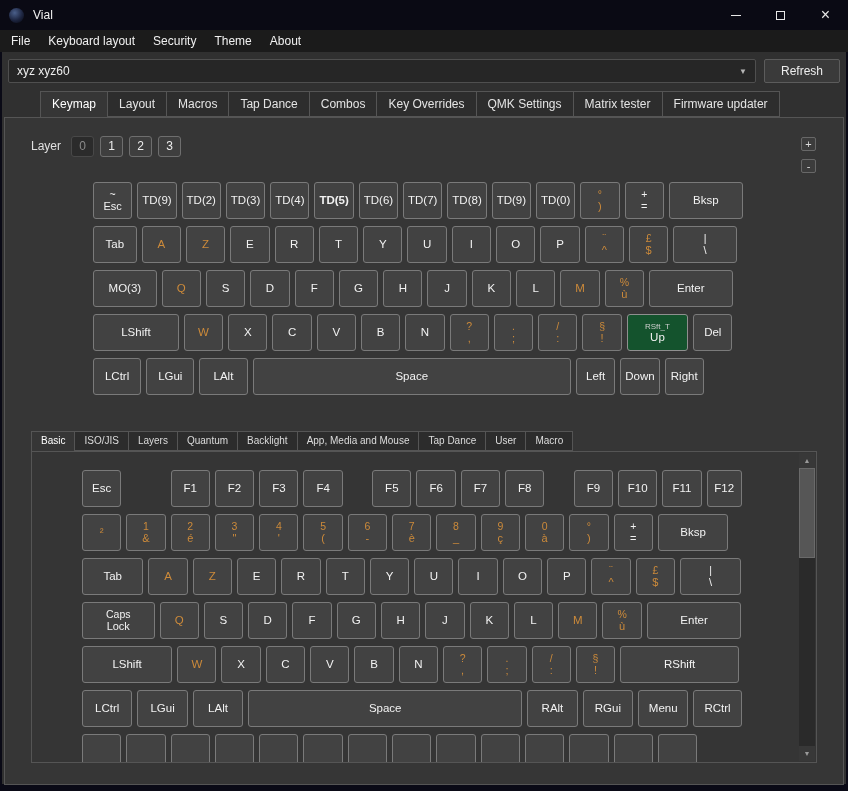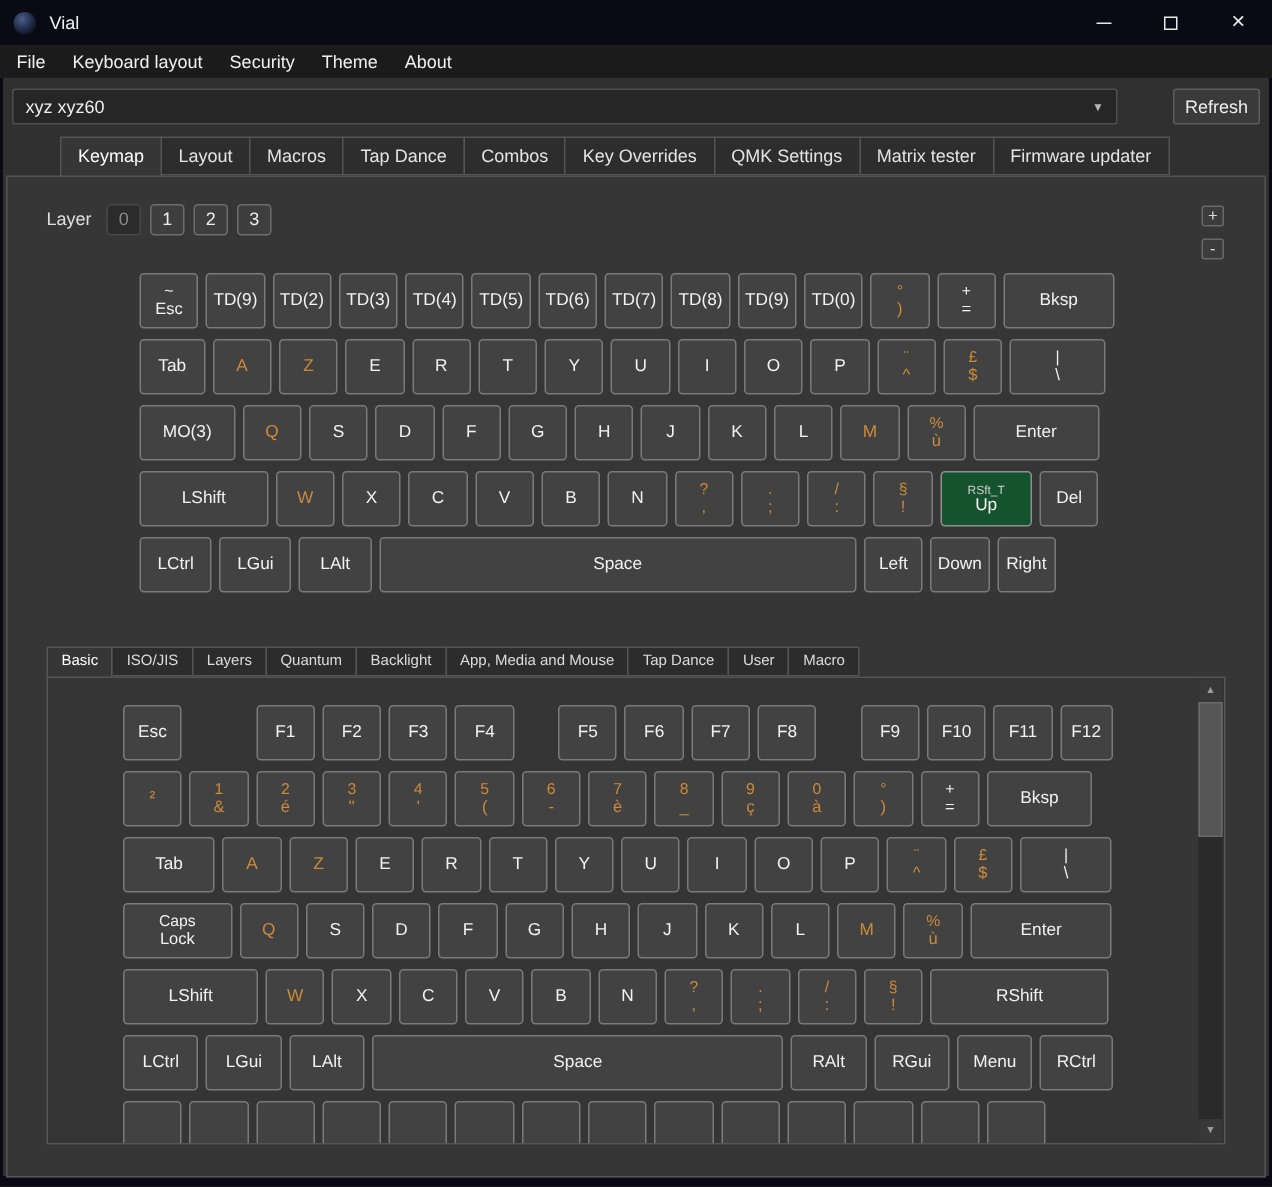--- a/index.html
+++ b/index.html
@@ -22,22 +22,22 @@
   .menubar{height:22px;background:#1b1b1b;display:flex;align-items:stretch;padding-left:2px;}
   .menu-item{padding:0 9px;font-size:12px;color:#f0f0f0;display:flex;align-items:center;}
 
   
   .content{margin:0 2px;background:#303030;height:732px;box-sizing:border-box;}
 
   .device-row{display:flex;align-items:center;padding:7px 6px 0 6px;}
   .combo{flex:1;display:flex;align-items:center;height:24px;box-sizing:border-box;background:#262626;
     border:1px solid #4f4f4f;border-radius:2px;padding:0 8px;color:#eee;font-size:12px;margin-right:8px;}
   .combo-arrow{margin-left:auto;color:#b5b5b5;font-size:8px;}
-  .refresh{width:58px;height:24px;background:#3a3a3a;border:1px solid #5c5c5c;border-radius:2px;
-    color:#eee;font-size:12px;font-family:inherit;margin-left:29px;}
+  .refresh{width:76px;height:24px;background:#3a3a3a;border:1px solid #5c5c5c;border-radius:2px;
+    color:#eee;font-size:12px;font-family:inherit;}
 
   .main-tabs{display:flex;margin:8px 0 0 2px;position:relative;z-index:2;padding-left:36px;}
   .mtab{padding:5px 11px;font-size:12px;background:#2d2d2d;border:1px solid #555;margin-right:-1px;color:#e4e4e4;}
   .mtab.selected{background:#363636;color:#fff;margin-bottom:-1px;padding-bottom:6px;z-index:3;position:relative;}
 
   .main-panel{height:668px;margin:0 2px 2px 2px;border:1px solid #555;background:#363636;
     box-sizing:border-box;position:relative;z-index:1;}
 
   .layer-row{display:flex;align-items:center;padding-left:26px;margin-top:16px;height:24px;}
   .layer-label{font-size:12px;color:#e0e0e0;margin-right:10px;}
@@ -159,21 +159,21 @@
             </div>
             <div class="key" style="width: 39.3px;">
               <span class="kl">TD(2)</span>
             </div>
             <div class="key" style="width: 39.3px;">
               <span class="kl">TD(3)</span>
             </div>
             <div class="key" style="width: 39.3px;">
               <span class="kl">TD(4)</span>
             </div>
-            <div class="key" style="width: 39.3px;">
+            <div class="key" style="width: 39.3px; font-weight: bold;">
               <span class="kl">TD(5)</span>
             </div>
             <div class="key" style="width: 39.3px;">
               <span class="kl">TD(6)</span>
             </div>
             <div class="key" style="width: 39.3px;">
               <span class="kl">TD(7)</span>
             </div>
             <div class="key" style="width: 39.3px;">
               <span class="kl">TD(8)</span>

